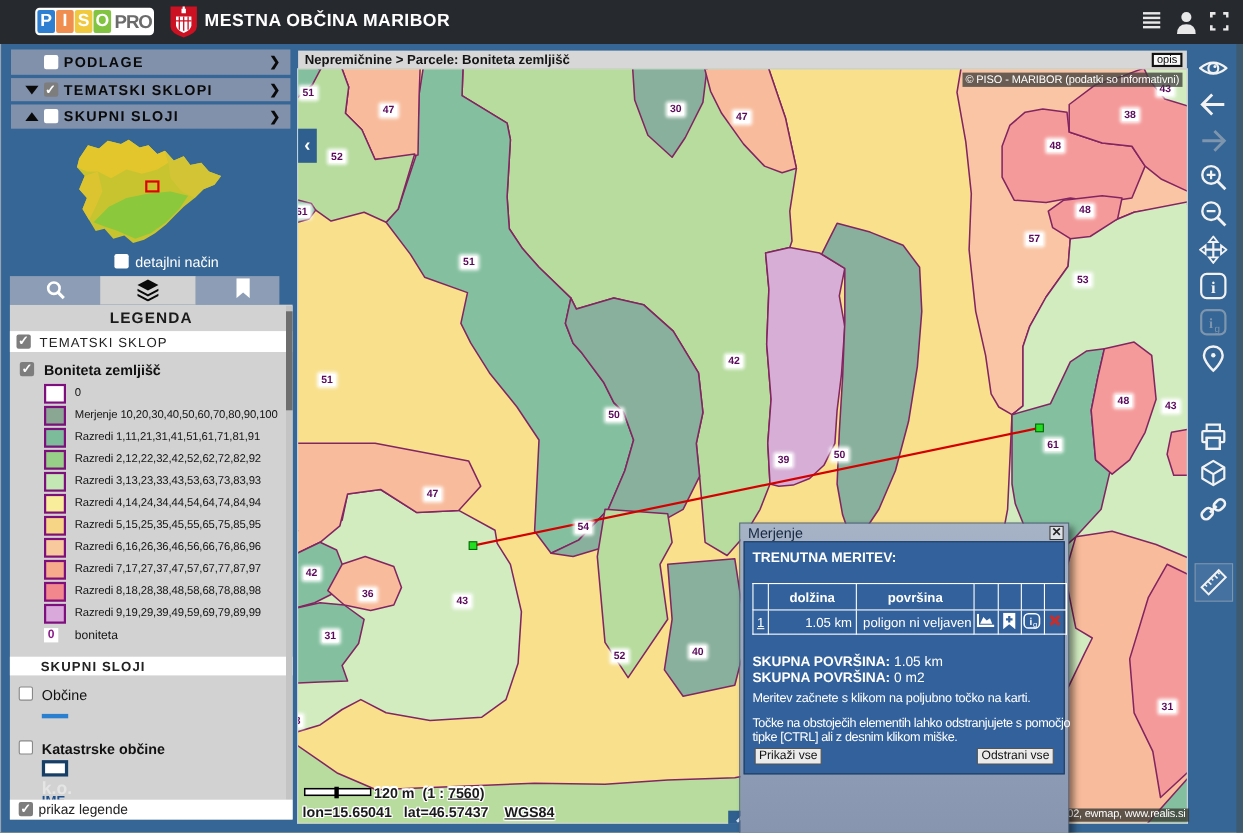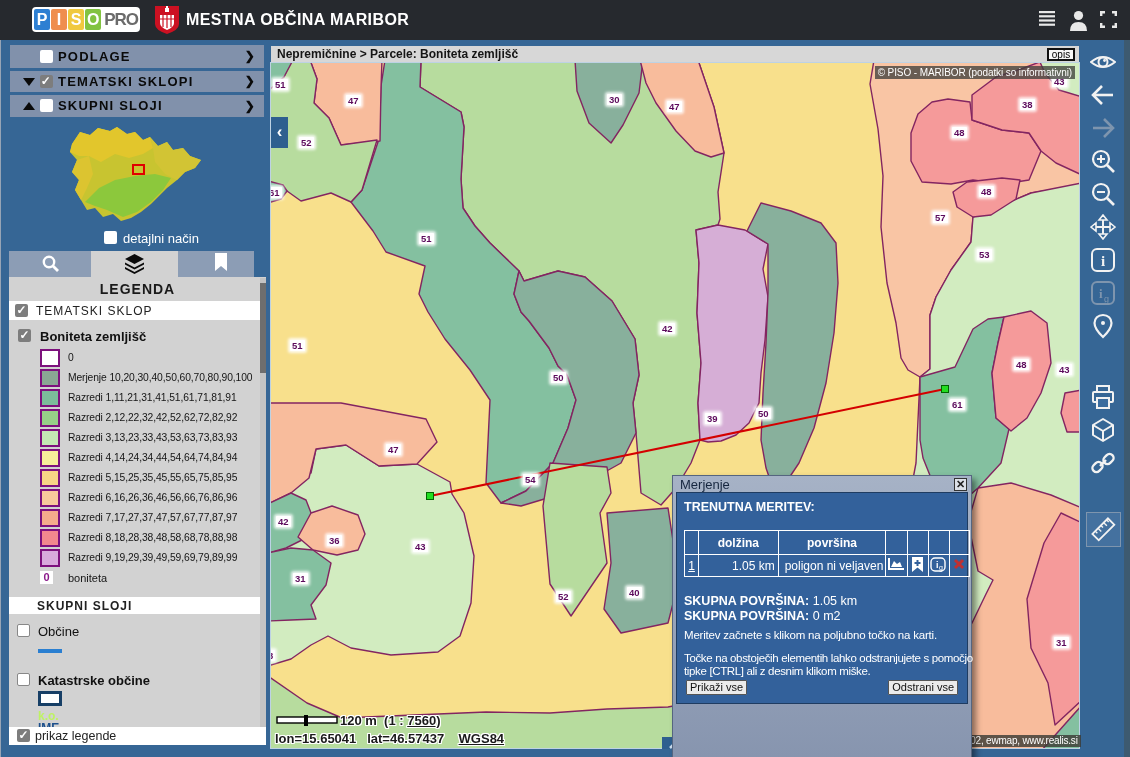--- a/index.html
+++ b/index.html
@@ -140,21 +140,21 @@
 <div class="abs" style="left:68px;top:572px;font-size:11px;color:#151515">boniteta</div>
 <div class="wrow" style="left:9px;top:597px;height:17px">
     <span style="position:absolute;left:28px;top:2px;font-weight:bold;font-size:12px;letter-spacing:1px;color:#222">SKUPNI SLOJI</span>
   </div>
 <span class="cb abs" style="left:17px;top:624px;border:1px solid #888"></span>
 <div class="abs" style="left:38px;top:624px;font-weight:normal;font-size:13px;color:#111">Občine</div>
 <div class="abs" style="left:38px;top:649px;width:24px;height:4px;background:#2a7fd1"></div>
 <span class="cb abs" style="left:17px;top:673px;border:1px solid #888"></span>
 <div class="abs" style="left:38px;top:673px;font-weight:bold;font-size:13px;color:#111">Katastrske občine</div>
 <div class="abs" style="left:38px;top:691px;width:24px;height:15px;border:3px solid #173f66;background:#fff"></div>
-<div class="abs" style="left:38px;top:709px;font-weight:bold;font-size:12px;color:#bef264">k.o.</div>
+<div class="abs" style="left:38px;top:709px;font-weight:bold;font-size:16px;color:#e5e5e5">k.o.</div>
 <div class="abs" style="left:38px;top:721px;height:6px;overflow:hidden;font-weight:bold;font-size:12px;color:#1c4f8c">IME</div>
 <div class="abs" style="left:260px;top:278px;width:6px;height:449px;background:#c4c4c4"></div>
 <div class="abs" style="left:260px;top:283px;width:6px;height:90px;background:#6e6e6e"></div>
 <div class="wrow" style="left:9px;top:727px;height:18px">
     <span class="cb cbc" style="position:absolute;left:8px;top:2px">✓</span>
     <span style="position:absolute;left:26px;top:2px;font-size:12.5px;color:#222">prikaz legende</span>
   </div>
 
 <div id="maptb"><span style="padding-left:6px">Nepremičnine &gt; Parcele: Boniteta zemljišč</span>
 <div class="abs" style="left:776px;top:2px;width:28px;height:13px;background:#f8f8f8;border:2px solid #111;font-size:10px;font-weight:normal;text-align:center;line-height:9px;color:#000">opis</div>

